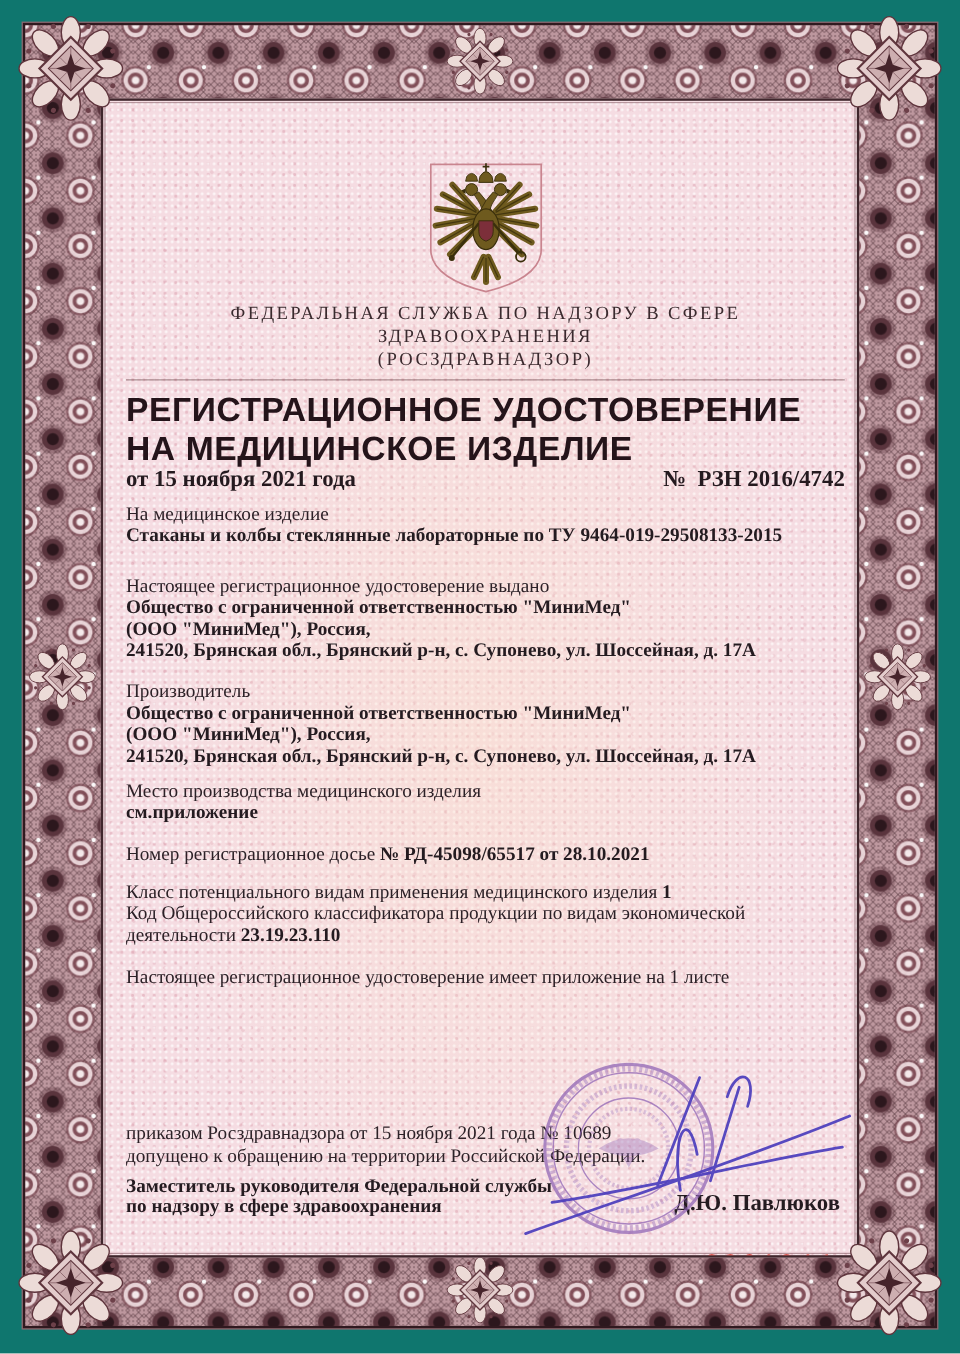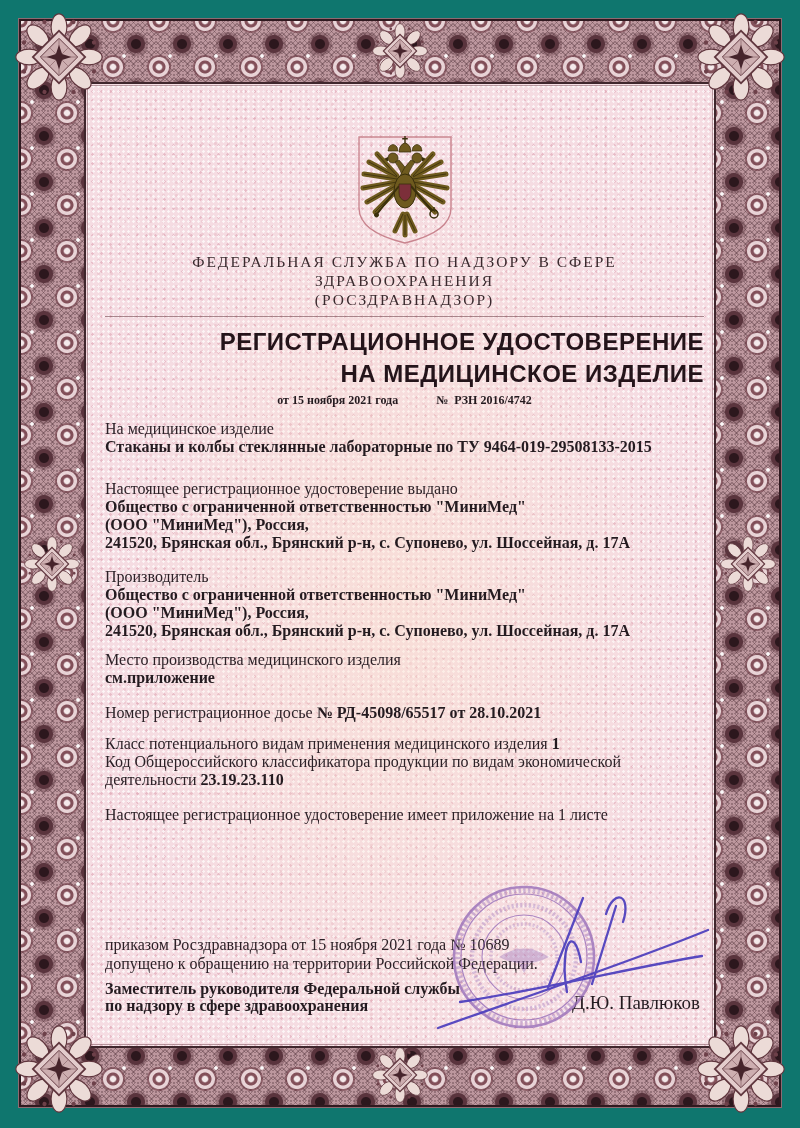--- a/index.html
+++ b/index.html
@@ -40,39 +40,39 @@
     content:""; position:absolute; inset:1px;
     border:1px solid rgba(130,90,98,0.55); pointer-events:none;
   }
   .col{position:relative; height:100%; box-sizing:border-box; padding:0 10px 0 19px; overflow:hidden;}
 
   .emblem{display:block; width:104px; height:112px; margin:50px auto 0;}
 
   .agency{margin-top:6px; text-align:center; color:#3a2a2e; font-size:15.5px; line-height:19px; letter-spacing:2px;}
   .divider{height:0; border:none; border-top:1px solid rgba(125,80,88,0.65); margin:7px 0 0 0;}
 
-  .doc-title{margin:9px 0 0 0; text-align:right; font-family:"Liberation Sans", sans-serif;
-    font-weight:bold; font-size:24px; line-height:32px; color:#24141a; letter-spacing:0.5px;}
-  .dateline{display:flex; justify-content:center; gap:38px; font-weight:bold; font-size:12px; line-height:20px; color:#241a1f;}
+  .doc-title{margin:9px 0 0 0; text-align:left; font-family:"Liberation Sans", sans-serif;
+    font-weight:bold; font-size:28px; line-height:32px; color:#24141a; letter-spacing:0.5px;}
+  .dateline{display:flex; justify-content:space-between; gap:38px; font-weight:bold; font-size:19px; line-height:20px; color:#241a1f;}
 
   .body-text{font-size:16px; line-height:18px; color:#2c2127;}
   .body-text b{color:#241b20;text-align:right;}
   .p-device{margin-top:10px;}
   .p-issued{margin-top:24px;}
   .p-manuf{margin-top:16px;}
   .p-place{margin-top:11px;}
   .p-dossier{margin-top:17px;}
   .p-risk{margin-top:13px;}
   .p-okpd{margin-top:0;}
   .p-annex{margin-top:17px;}
   .p-order{margin-top:111px; line-height:19px;}
 
   .signer-row{display:flex; align-items:flex-end; margin-top:7px;}
   .signer-title{font-weight:bold; font-size:16px; line-height:17px; color:#241b20;}
-  .signer-name{margin-left:auto; font-weight:normal; font-size:19px; color:#241b20; padding-right:4px;margin-top:12px;}
+  .signer-name{margin-left:auto; font-weight:bold; font-size:19px; color:#241b20; padding-right:4px;margin-top:12px;}
 
   .serial{margin-top:29px; text-align:right; padding-right:8px;
     font-family:"Liberation Mono", monospace; font-size:21px; letter-spacing:3px; color:#d5271c;}
 
   
   .orn{position:absolute; pointer-events:none;}
   .orn-tl{left:15px; top:13px; width:88px; height:88px;}
   .orn-tr{right:15px; top:13px; width:88px; height:88px;}
   .orn-bl{left:15px; bottom:15px; width:88px; height:88px;}
   .orn-br{right:15px; bottom:15px; width:88px; height:88px;}

